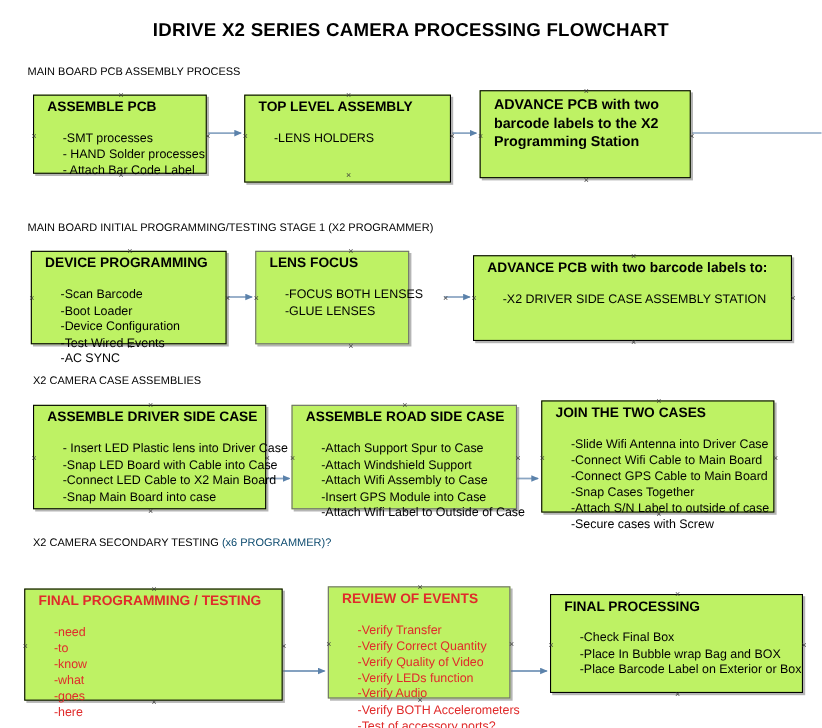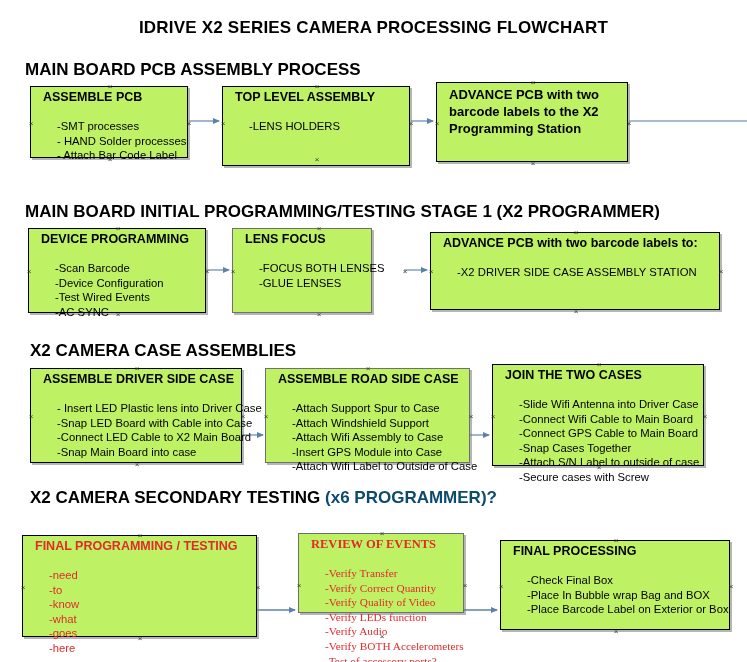--- a/index.html
+++ b/index.html
@@ -25,22 +25,22 @@
     position: absolute;
     left: 0; top: 18px;
     width: 747px;
     text-align: center;
     font-size: 17px;
     font-weight: bold;
     letter-spacing: 0.2px;
   }
   .section-head {
     position: absolute;
-    font-size: 17px;
-    font-weight: bold;
+    font-size: 10px;
+    font-weight: normal;
     white-space: nowrap;
   }
   .section-head .accent {
     color: #0c4a6e;
   }
   .node {
     position: absolute;
     background: #bef264;
     border: 1px solid #000000;
     box-sizing: border-box;
@@ -172,20 +172,21 @@
 </div>
 
 <div class="section-head" style="left:25px; top:202px;">
   <span>MAIN BOARD INITIAL PROGRAMMING/TESTING STAGE 1 (X2 PROGRAMMER)</span>
 </div>
 
 <div class="node" style="left:28px; top:228px; width:178px; height:85px;">
   <div class="hd">DEVICE PROGRAMMING</div>
   <ul>
     <li>-Scan Barcode</li>
+    <li>-Boot Loader</li>
     <li>-Device Configuration</li>
     <li>-Test Wired Events</li>
     <li>-AC SYNC</li>
   </ul>
   <span class="handle" style="left:89px; top:-1px;"></span>
   <span class="handle" style="left:89px; top:85px;"></span>
   <span class="handle" style="left:0px; top:42px;"></span>
   <span class="handle" style="left:178px; top:42px;"></span>
 </div>
 
@@ -274,21 +275,21 @@
     <li>-what</li>
     <li>-goes</li>
     <li>-here</li>
   </ul>
   <span class="handle" style="left:117px; top:-1px;"></span>
   <span class="handle" style="left:117px; top:102px;"></span>
   <span class="handle" style="left:0px; top:51px;"></span>
   <span class="handle" style="left:235px; top:51px;"></span>
 </div>
 
-<div class="node red gray-edge" style="left:298px; top:533px; width:166px; height:80px;font-family:Liberation Serif, serif;">
+<div class="node red gray-edge" style="left:298px; top:533px; width:166px; height:102px;">
   <div class="hd">REVIEW OF EVENTS</div>
   <ul>
     <li>-Verify Transfer</li>
     <li>-Verify Correct Quantity</li>
     <li>-Verify Quality of Video</li>
     <li>-Verify LEDs function</li>
     <li>-Verify Audio</li>
     <li>-Verify BOTH Accelerometers</li>
     <li>-Test of accessory ports?</li>
   </ul>

